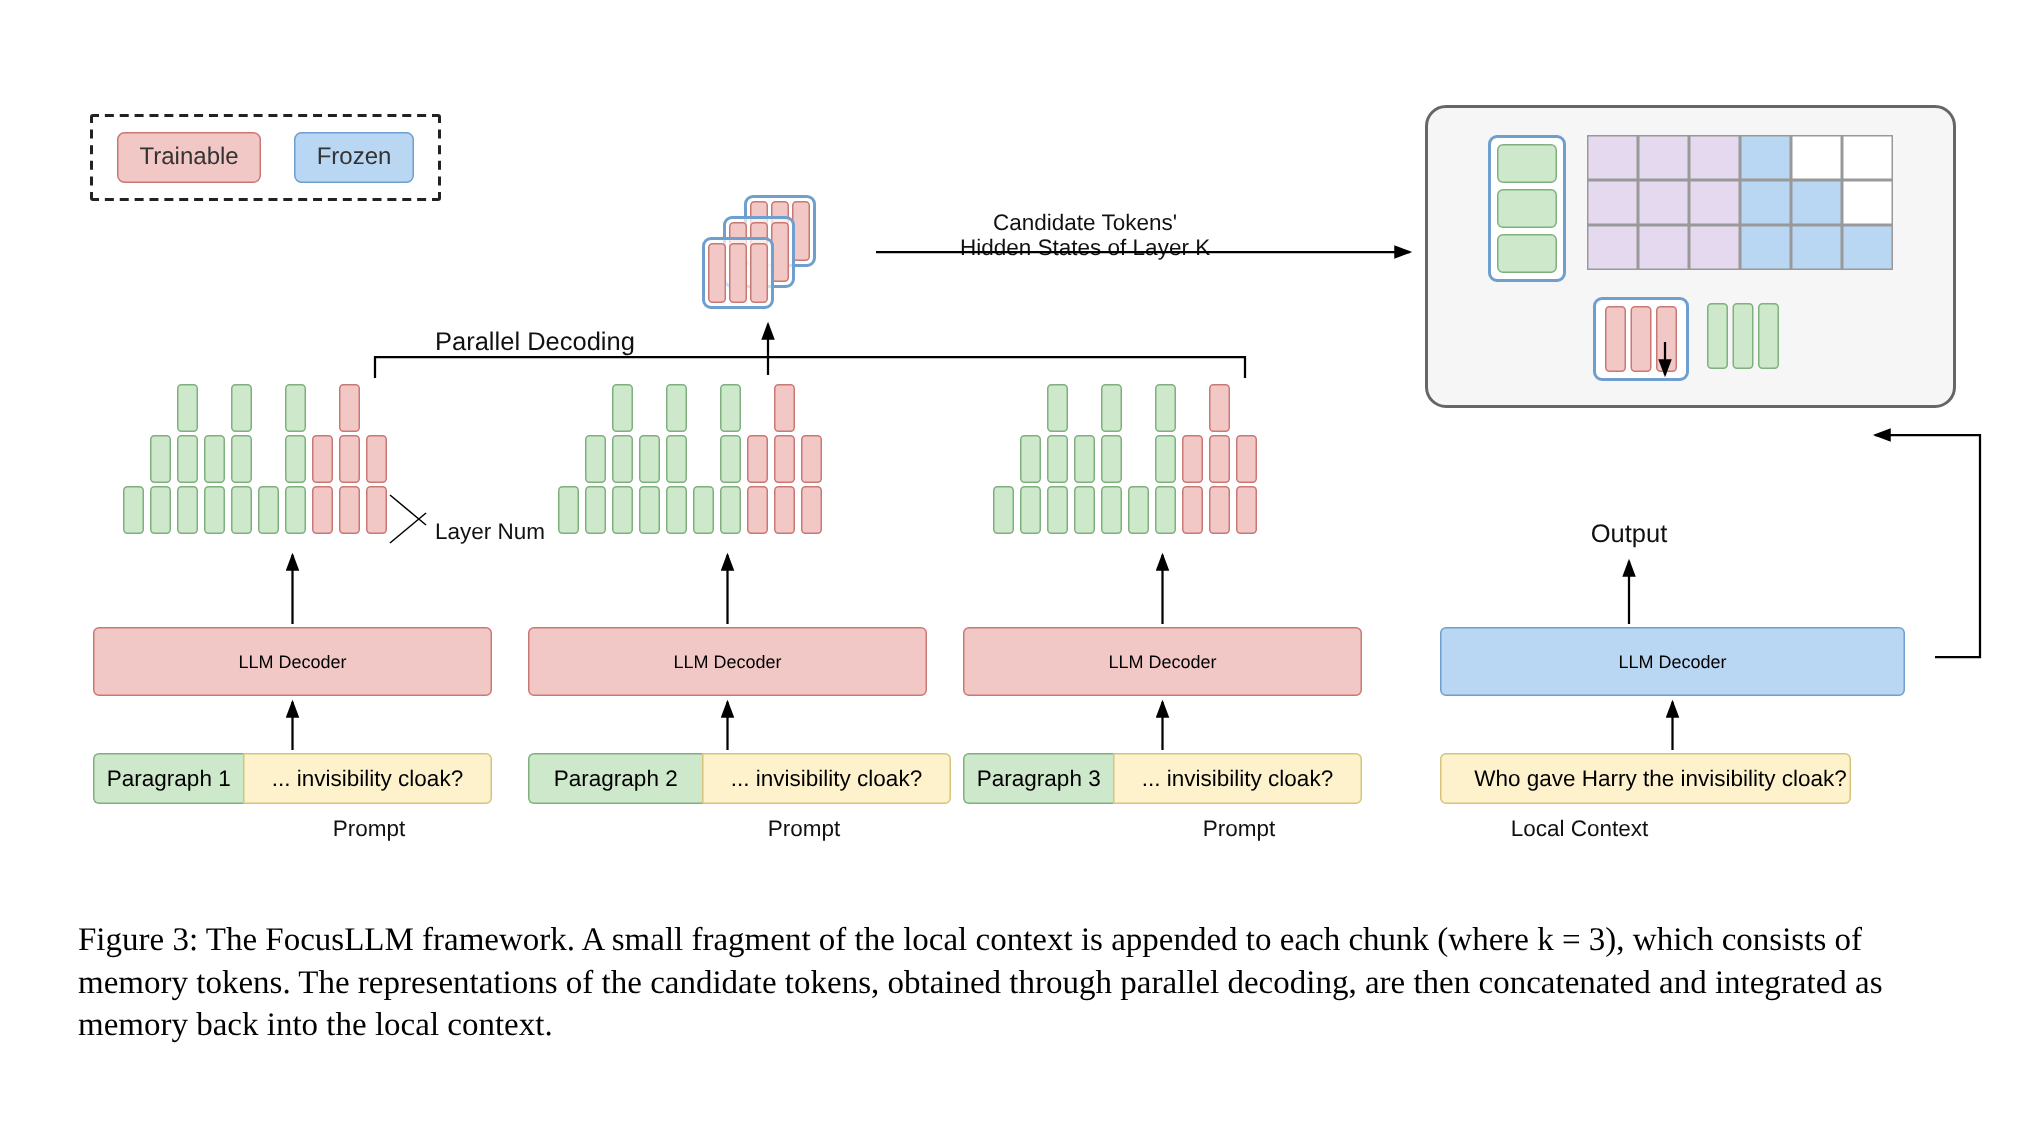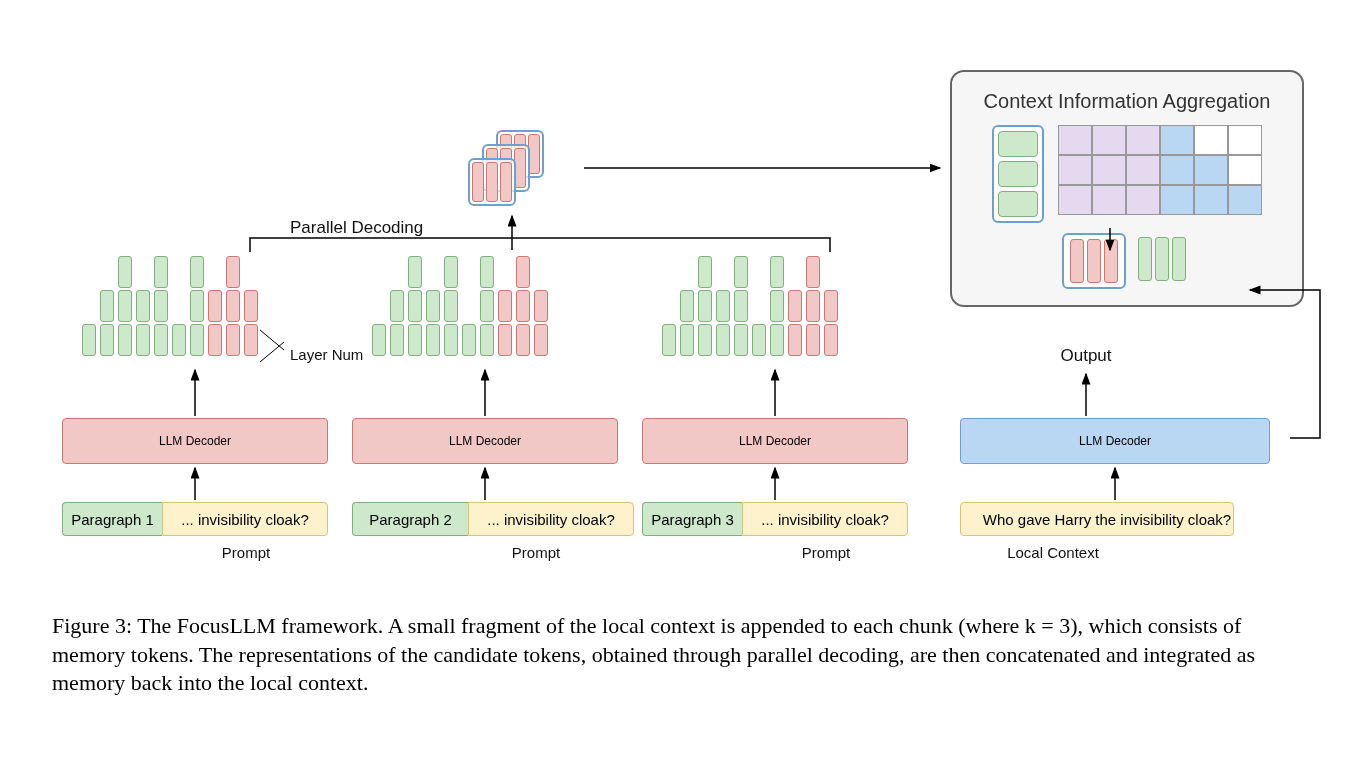--- a/index.html
+++ b/index.html
@@ -160,23 +160,26 @@
   }
 
   
   svg.overlay { position:absolute; left:0; top:0; pointer-events:none; }
 </style>
 </head>
 <body>
 
 <div class="canvas">
 
+  <div class="legend-box" style="left:60px; top:76px;">
+    <span class="pill pill-red">Trainable</span>
+    <span class="pill pill-blue">Frozen</span>
+  </div>
 
   <div class="agg-panel" style="left:950px; right:auto; top:70px; width:354px;">
-    <div class="agg-title">Context Information Aggregation</div>
     <div class="agg-layout">
       <div class="agg-green-col">
         <div class="gcell"></div>
         <div class="gcell"></div>
         <div class="gcell"></div>
       </div>
       <div class="agg-grid">
         <div class="gcol">
             <div class="sq lav"></div>
             <div class="sq lav"></div>
@@ -234,20 +237,22 @@
         <div class="mini"></div>
         <div class="mini"></div>
     </div>
     <div class="card-wrap" style="left:8px; top:28px;">
       <div class="mini"></div>
         <div class="mini"></div>
         <div class="mini"></div>
     </div>
   </div>
 
+  <div class="label small" style="left:640px; top:140px; white-space:pre-line; text-align:center;">Candidate Tokens'
+Hidden States of Layer K</div>
 
   <div class="label" style="left:290px; top:218px;">Parallel Decoding</div>
 
   <div class="stacks" style="left:82px; top:256px;">
     <div class="stack">
         <div class="cell green"></div>
       </div>
     <div class="stack">
         <div class="cell green"></div>
         <div class="cell green"></div>

